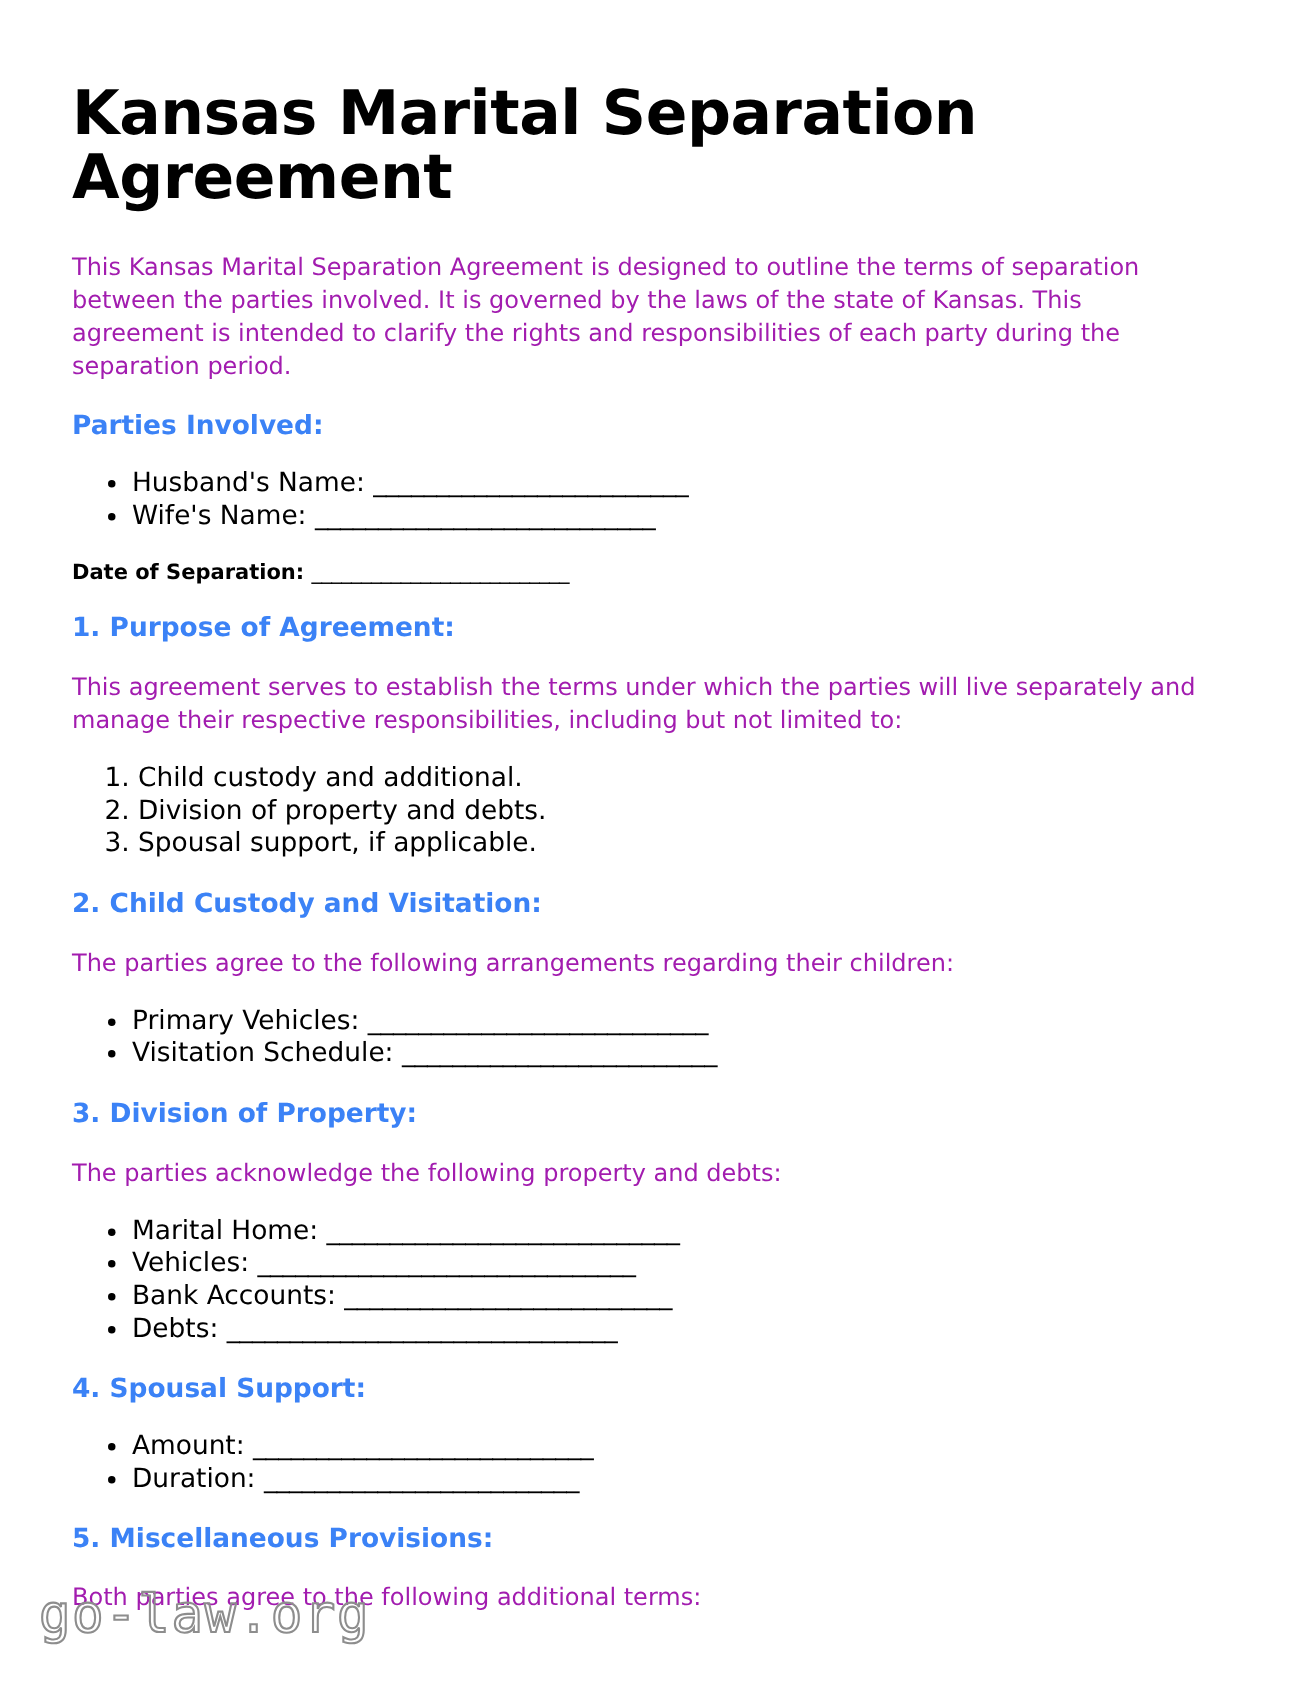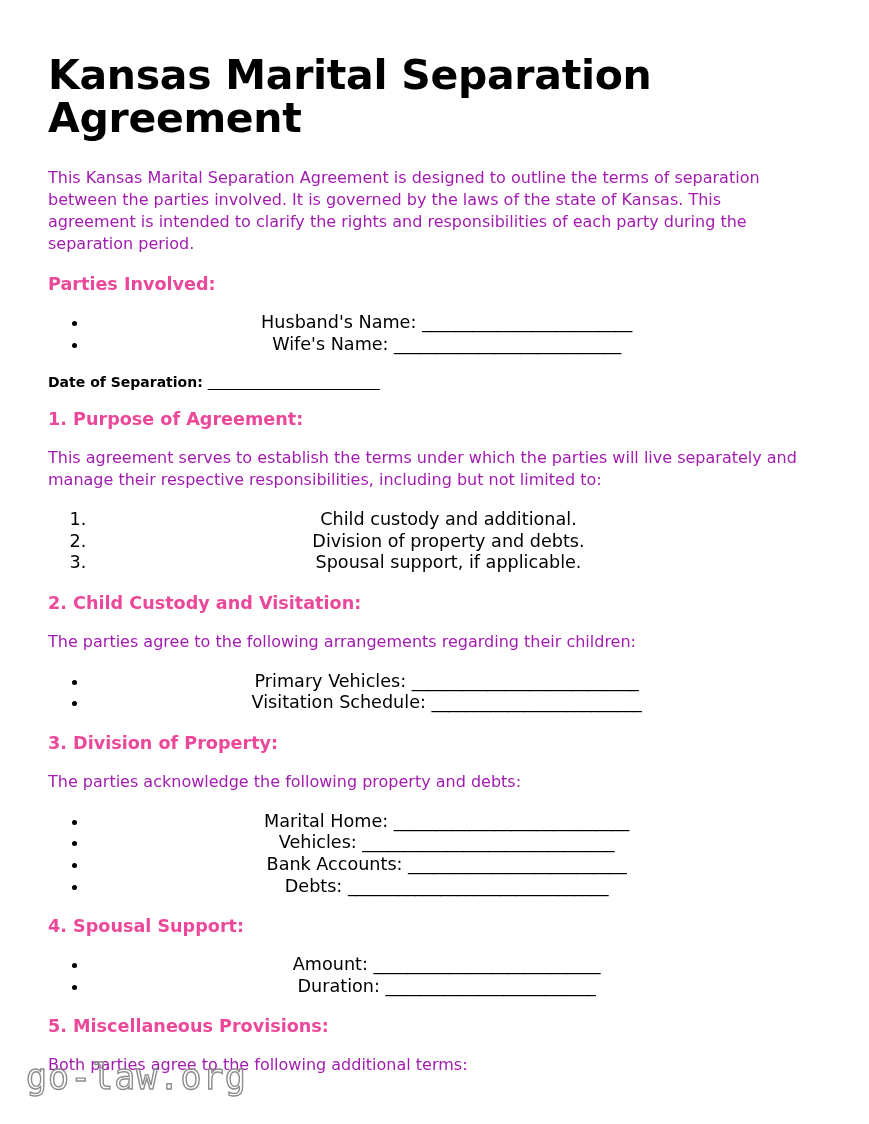--- a/index.html
+++ b/index.html
@@ -42,39 +42,38 @@
     margin: 0 0 18px 0;
     max-width: 760px;
     color: #a21caf;
   }
 
   .sec-head {
     font-size: 17.6px;
     font-weight: bold;
     line-height: 1.35;
     margin: 0 0 15px 0;
-    color: #ec4899;
+    color: #3b82f6;
   }
 
   .inline-head {
     font-size: 14px;
     font-weight: bold;
     line-height: 1.35;
     margin: 0 0 16px 0;
     color: #000;
     white-space: nowrap;
   }
   .inline-head .blank {
     font-weight: normal;
   }
 
   ul.b-list, ol.n-list {
     margin: 0 0 18px 0;
     padding: 0 0 0 40px;
-    text-align: center;
   }
   ul.b-list {
     list-style: disc outside;
     padding-left: 40px;
   }
   ol.n-list {
     list-style: decimal outside;
     padding-left: 44px;
   }
   ul.b-list > li, ol.n-list > li {

